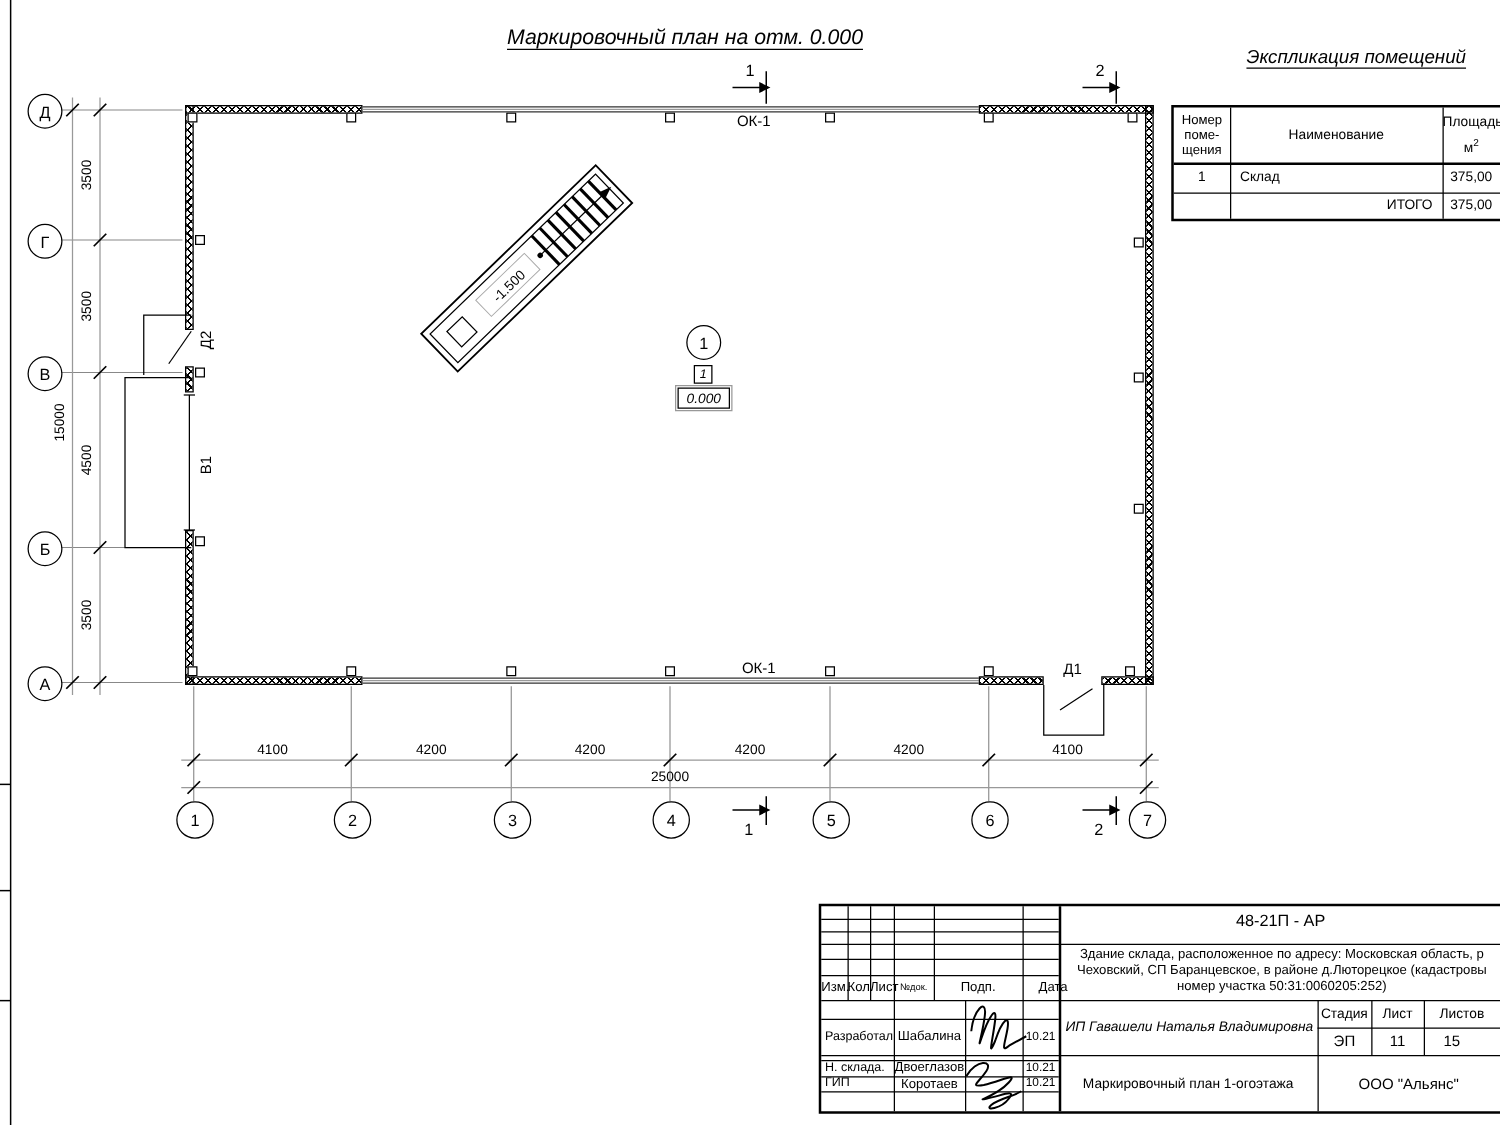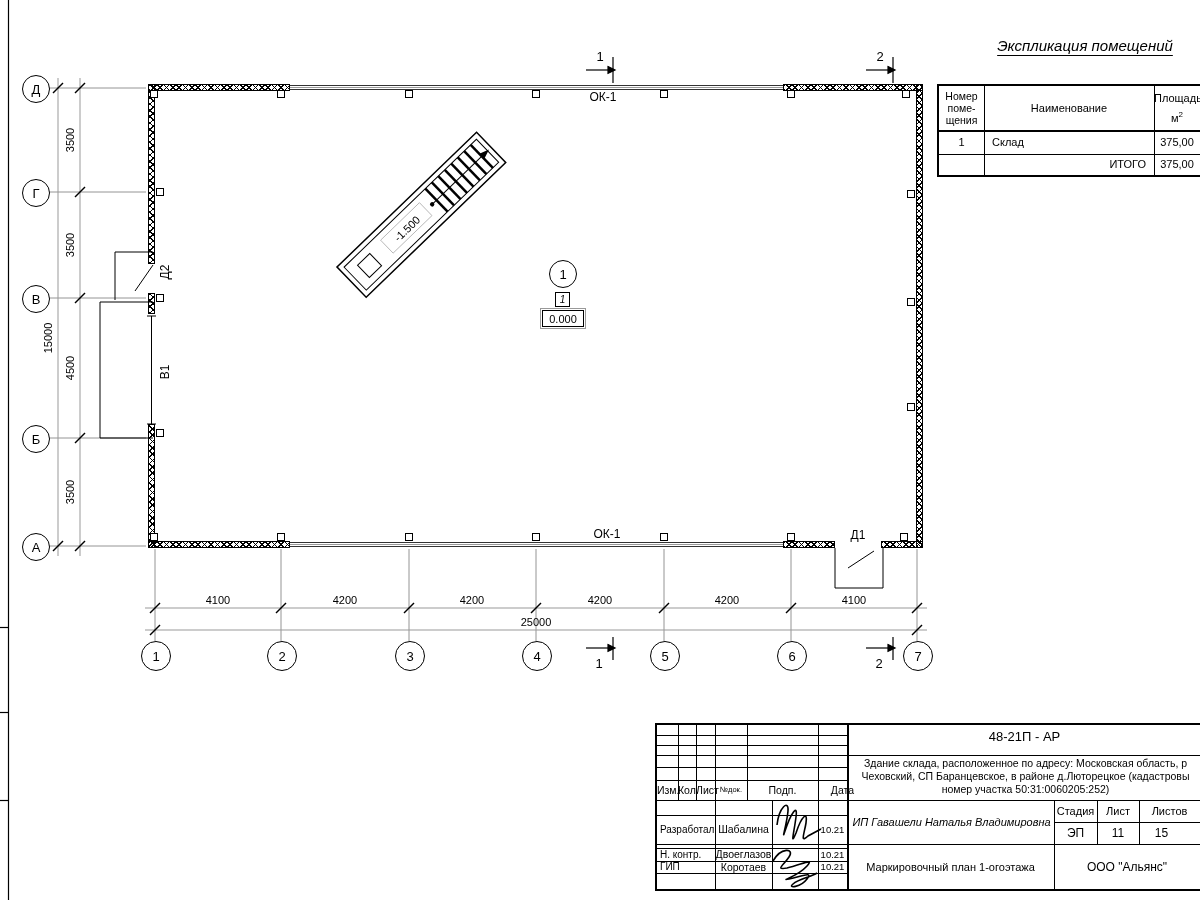--- a/index.html
+++ b/index.html
@@ -27,21 +27,21 @@
       font-size:17px;font-style:italic;text-decoration:underline;text-underline-offset:4px;}
   .title-ex{position:absolute;left:955px;top:37px;width:260px;text-align:center;
       font-size:15px;font-style:italic;text-decoration:underline;text-underline-offset:4px;}
   
   .rm-circle{position:absolute;left:549px;top:260px;width:26px;height:26px;border:1px solid #000;
       border-radius:50%;display:flex;align-items:center;justify-content:center;font-size:13px;background:#fff;}
   .rm-square{position:absolute;left:555px;top:292px;width:13px;height:13px;border:1px solid #000;
       display:flex;align-items:center;justify-content:center;font-size:10px;font-style:italic;background:#fff;}
   .rm-elev{position:absolute;left:542px;top:310px;width:40px;height:15px;border:1px solid #000;
       box-shadow:0 0 0 1px #fff,0 0 0 2px #999;display:flex;align-items:center;justify-content:center;
-      font-size:11px;background:#fff;}
+      font-size:11px;background:#fff;font-style:italic;}
   
   #ex{position:absolute;left:937px;top:84px;width:265px;height:93px;border:2px solid #000;box-sizing:border-box;}
   #ex .vl,#tb .vl{position:absolute;width:1px;background:#000;}
   #ex .hl,#tb .hl{position:absolute;height:1px;background:#000;}
   #ex .cell,#tb .cell{position:absolute;font-size:11px;}
   
   #tb{position:absolute;left:655px;top:723px;width:547px;height:168px;border:2px solid #000;box-sizing:border-box;background:#fff;}
   #tb .cell{white-space:nowrap;}
   .sig{position:absolute;}
 </style>
@@ -175,20 +175,21 @@
   <div class="colsq" style="left:660px;top:533px"></div>
   <div class="colsq" style="left:787px;top:533px"></div>
   <div class="colsq" style="left:900px;top:533px"></div>
   <div class="colsq" style="left:156px;top:188px"></div>
   <div class="colsq" style="left:156px;top:294px"></div>
   <div class="colsq" style="left:156px;top:429px"></div>
   <div class="colsq" style="left:907px;top:190px"></div>
   <div class="colsq" style="left:907px;top:298px"></div>
   <div class="colsq" style="left:907px;top:403px"></div>
 
+  <div class="title-main">Маркировочный план на отм. 0.000</div>
   <div class="title-ex">Экспликация  помещений</div>
 
   <div class="axc l" style="left:22px;top:75px">Д</div>
   <div class="axc l" style="left:22px;top:179px">Г</div>
   <div class="axc l" style="left:22px;top:285px">В</div>
   <div class="axc l" style="left:22px;top:425px">Б</div>
   <div class="axc l" style="left:22px;top:533px">А</div>
 
   <div class="axc b" style="left:141px;top:641px">1</div>
   <div class="axc b" style="left:267px;top:641px">2</div>
@@ -284,21 +285,21 @@
     <div class="cell ctr" style="left:21px;top:55px;width:18px;line-height:20px;font-size:10.5px">Кол.</div>
     <div class="cell ctr" style="left:39px;top:55px;width:19px;line-height:20px;font-size:10.5px">Лист</div>
     <div class="cell ctr" style="left:58px;top:55px;width:32px;line-height:20px;font-size:7.5px">№док.</div>
     <div class="cell ctr" style="left:90px;top:55px;width:71px;line-height:20px;font-size:10.5px">Подп.</div>
     <div class="cell ctr" style="left:161px;top:55px;width:49px;line-height:20px;font-size:10.5px">Дата</div>
 
     <div class="cell" style="left:3px;top:90px;width:55px;line-height:29px;font-size:10px">Разработал</div>
     <div class="cell ctr" style="left:58px;top:90px;width:57px;line-height:29px;font-size:10.5px">Шабалина</div>
     <div class="cell ctr" style="left:161px;top:90px;width:29px;line-height:29px;font-size:9.5px">10.21</div>
 
-    <div class="cell" style="left:3px;top:123px;width:55px;line-height:13px;font-size:10px">Н. контр.</div>
+    <div class="cell" style="left:3px;top:123px;width:55px;line-height:13px;font-size:10px">Н. склада.</div>
     <div class="cell ctr" style="left:58px;top:123px;width:57px;line-height:13px;font-size:10.5px">Двоеглазов</div>
     <div class="cell ctr" style="left:161px;top:123px;width:29px;line-height:13px;font-size:9.5px">10.21</div>
 
     <div class="cell" style="left:3px;top:136px;width:55px;line-height:12px;font-size:10px">ГИП</div>
     <div class="cell ctr" style="left:58px;top:136px;width:57px;line-height:12px;font-size:10.5px">Коротаев</div>
     <div class="cell ctr" style="left:161px;top:136px;width:29px;line-height:12px;font-size:9.5px">10.21</div>
 
     <div class="cell ctr" style="left:192px;top:75px;width:205px;height:44px;display:flex;align-items:center;justify-content:center;font-style:italic;font-size:11px;white-space:normal">ИП Гавашели Наталья Владимировна</div>
 
     <div class="cell ctr" style="left:397px;top:75px;width:43px;line-height:22px">Стадия</div>

